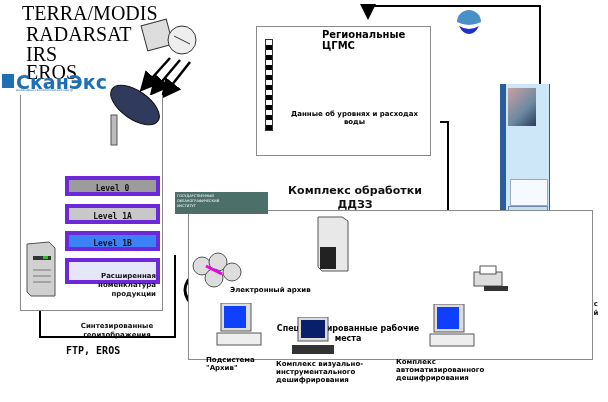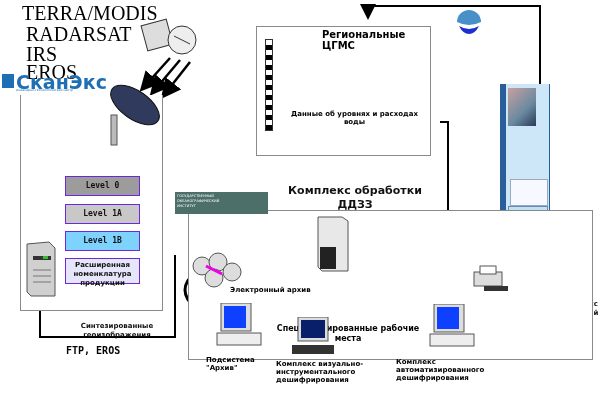--- a/index.html
+++ b/index.html
@@ -1,21 +1,21 @@
 <!DOCTYPE html>
 <html><head>
 <meta charset="utf-8">
 <style>
   html, body { margin:0; padding:0; background:#fff; }
   body { width:608px; height:402px; position:relative; overflow:hidden; font-family:"DejaVu Sans", sans-serif; }
   .abs { position:absolute; }
   .sat-names { font-family:"Liberation Serif", serif; color:#000; }
   .sat-name { font-size:20px; line-height:18px; position:absolute; white-space:nowrap; }
   .box { position:absolute; border:1.5px solid #8a8a8a; background:#fff; box-sizing:border-box; }
-  .level { position:absolute; left:65px; width:75px; border:1px solid #6d28d9; box-sizing:border-box;
+  .level { position:absolute; left:65px; width:95px; border:4px solid #6d28d9; box-sizing:border-box;
            font-family:"DejaVu Sans Mono", monospace; font-size:8px; font-weight:bold; text-align:center; color:#111; }
   .small { font-size:7px; font-weight:bold; text-align:center; line-height:9px; color:#111; position:absolute; }
   .title { font-weight:bold; color:#111; position:absolute; text-align:center; }
   svg { position:absolute; left:0; top:0; }
 </style>
 </head>
 <body>
 
 <svg width="608" height="402">
   <defs>
@@ -74,24 +74,24 @@
     <rect x="16" y="40" width="6" height="30" fill="#bbb" stroke="#555"></rect>
   </svg>
 </div>
 
 <div class="level" style="top:176px;height:20px;line-height:18px;background:#9c9c9c;">
   <span>Level 0</span>
 </div>
 <div class="level" style="top:204px;height:20px;line-height:18px;background:#c8c8c8;">
   <span>Level 1A</span>
 </div>
-<div class="level" style="top:231px;height:20px;line-height:18px;background:#7dd3fc;">
+<div class="level" style="top:231px;height:20px;line-height:18px;background:#3b82f6;">
   <span>Level 1B</span>
 </div>
-<div class="level" style="top:258px;height:26px;line-height:9px;padding-top:2px;background:#e6e6fb;font-family:'DejaVu Sans',sans-serif;font-size:7px;">
+<div class="level" style="top:258px;height:26px;line-height:9px;padding-top:10px;background:#e6e6fb;font-family:'DejaVu Sans',sans-serif;font-size:7px;text-align:right;">
   <span>Расширенная номенклатура продукции</span>
 </div>
 
 <div class="abs" style="left:23px;top:240px;width:35px;height:58px;">
   <svg width="35" height="58">
     <path d="M4,4 L26,2 L32,8 L32,56 L8,56 L4,52 z" fill="#d0d0d0" stroke="#555"></path>
     <rect x="10" y="16" width="18" height="4" fill="#333"></rect>
     <rect x="20" y="16" width="5" height="3" fill="#3b3"></rect>
     <line x1="10" y1="30" x2="28" y2="30" stroke="#777"></line>
     <line x1="10" y1="36" x2="28" y2="36" stroke="#777"></line>

